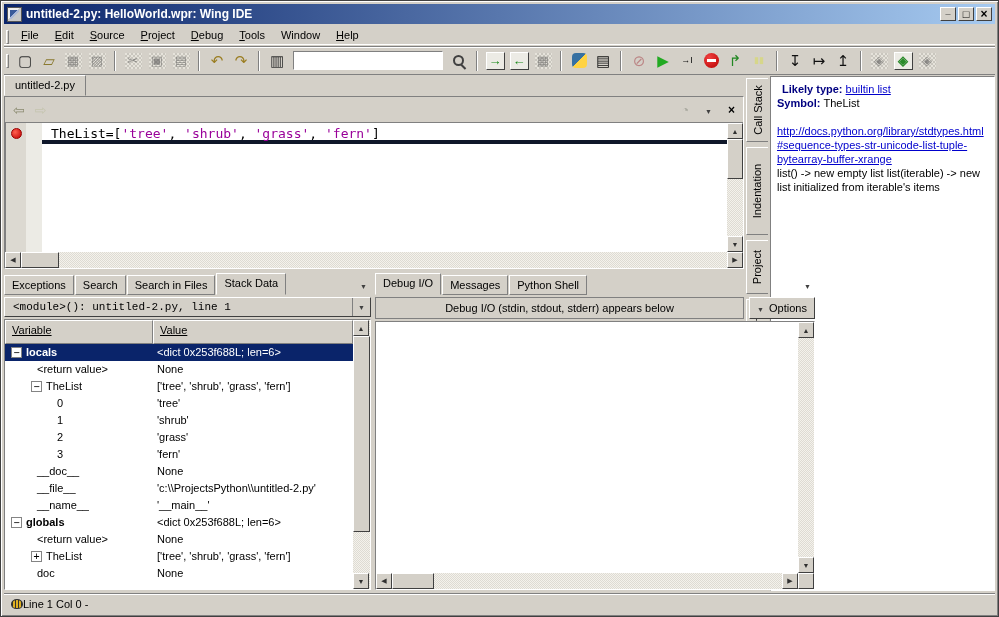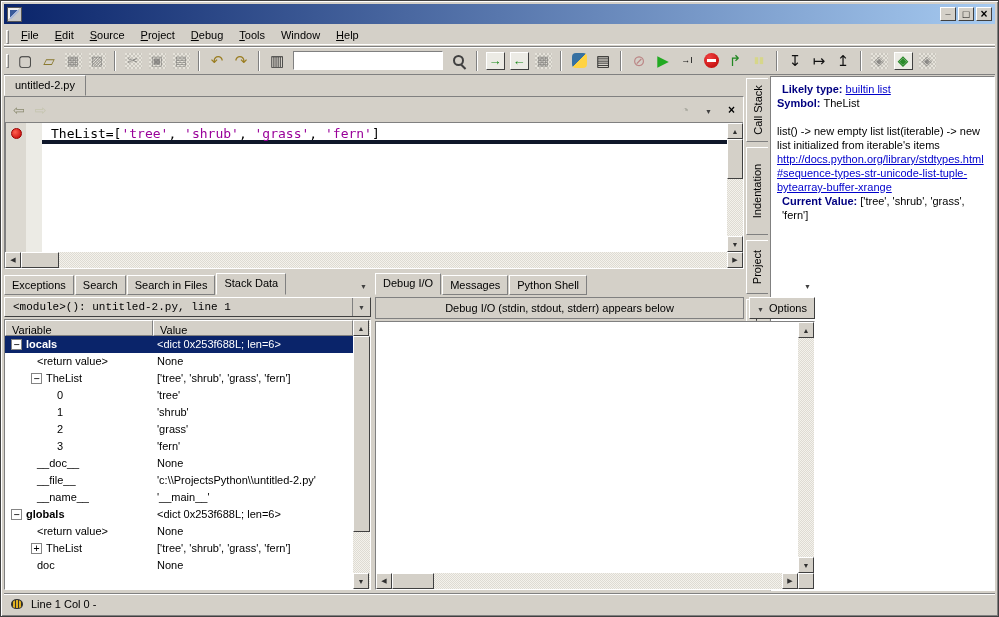--- a/index.html
+++ b/index.html
@@ -117,21 +117,21 @@
   .tab-dd { margin-left:auto; padding:0 4px 4px 0; }
   .stackpanel { position:absolute; left:3px; top:273px; width:367px; height:316px; }
   .framecombo { height:20px; margin-top:2px; border:1px solid; border-color:#fff #404040 #404040 #fff;
     background:#d4d0c8; display:flex; align-items:center; }
   .framecombo .txt { padding-left:8px;font-family:Liberation Mono, monospace; }
   .combo-btn { margin-left:auto; width:18px; align-self:stretch; border-left:1px solid #808080;
     display:flex; align-items:center; justify-content:center; }
   .stable { position:absolute; left:0; right:0; top:45px; bottom:0; background:#fff;
     border:1px solid; border-color:#808080 #fff #fff #808080; display:flex; overflow:hidden; }
   .stable-main { flex:1; display:flex; flex-direction:column; overflow:hidden; }
-  .thead { display:flex; height:16px; flex:none; }
+  .thead { display:flex; height:24px; flex:none;text-decoration:underline; }
   .th { background:#d4d0c8; border:1px solid; border-color:#fff #808080 #808080 #fff;
     padding:3px 0 0 6px; overflow:hidden; }
   .th1 { width:148px; flex:none; } .th2 { flex:1; }
   .rows { flex:1; overflow:hidden; }
   .trow { display:flex; height:17px; line-height:17px; }
   .tname { width:148px; flex:none; display:flex; align-items:center; white-space:nowrap; overflow:hidden; }
   .tval { flex:1; padding-left:4px; white-space:nowrap; overflow:hidden; }
   .sel { background:#0a246a; color:#fff; }
   .toggle { width:11px; height:11px; flex:none; border:1px solid #848484; background:#fff; color:#000;
     font-size:10px; line-height:9px; text-align:center; margin-right:4px;
@@ -149,31 +149,32 @@
     background:#d4d0c8; display:flex; align-items:center; justify-content:center; gap:5px; }
   .ioarea { position:absolute; left:0; right:0; top:47px; bottom:0; border:1px solid;
     border-color:#808080 #fff #fff #808080; background:#fff; display:flex; flex-direction:column; overflow:hidden; }
   .io-main { flex:1; display:flex; overflow:hidden; }
   .io-white { flex:1; background:#fff; }
   .io-bottom { display:flex; flex:none; }
   .corner { width:16px; height:16px; background:#d4d0c8; border:1px solid; border-color:#fff #404040 #404040 #fff; flex:none; }
   
   .statusbar { position:absolute; left:3px; right:3px; bottom:3px; height:20px;
     border-top:1px solid #808080; box-shadow:0 1px 0 #fff inset; display:flex; align-items:center;
-    padding-left:7px; gap:8px; }
+    padding-left:7px; gap:0; }
   .bug { width:12px; height:10px; border-radius:50% 50% 45% 45%; border:1px solid #303030;
     background:repeating-linear-gradient(90deg,#303030 0 1px,#e0b020 1px 3px); }
 </style>
 </head>
 <body>
 
 <div class="win">
 
   <div class="titlebar">
     <span class="app-icon"></span>
+    <span>untitled-2.py: HelloWorld.wpr: Wing IDE</span>
     <span class="cap-btns">
       <span class="cap cap-min"></span>
       <span class="cap cap-max"></span>
       <span class="cap cap-close"></span>
     </span>
   </div>
 
   <div class="menubar">
     <span class="grip"></span>
   <span class="menu-item"><u>F</u>ile</span>
@@ -333,23 +334,22 @@
       <div class="vtab vactive" style="height: 112px;">
         <span>Source Assistant</span>
       </div>
     </div>
   <span class="dd side-dd"></span>
 
   <div class="rpanel">
       <div class="sa-line" style="padding-left: 5px;"><span class="sa-label">Likely type: </span><span class="sa-link">builtin list</span></div>
       <div class="sa-line"><span class="sa-label">Symbol: </span><span class="sa-plain">TheList</span></div>
       <div class="sa-line sa-blank"></div>
+      <div class="sa-line"><span class="sa-link">http://docs.python.org/library/stdtypes.html#sequence-types-str-unicode-list-tuple-bytearray-buffer-xrange</span></div>
       <div class="sa-line"><span class="sa-plain">list() -&gt; new empty list list(iterable) -&gt; new list initialized from iterable's items</span></div>
-      <div class="sa-line"><span class="sa-link">http://docs.python.org/library/stdtypes.html#sequence-types-str-unicode-list-tuple-bytearray-buffer-xrange</span></div>
-      <div class="sa-line" style="padding-left: 5px;"><span class="sa-label">Current Value: </span><span class="sa-plain">['tree', 'shrub', 'grass', 'fern']</span></div>
     </div>
 
   <div class="stackpanel">
     <div class="tabrow">
       <span class="btab">Exceptions</span>
         <span class="btab">Search</span>
         <span class="btab">Search in Files</span>
         <span class="btab active">Stack Data</span>
         <span class="tab-dd dd"></span>
     </div>

